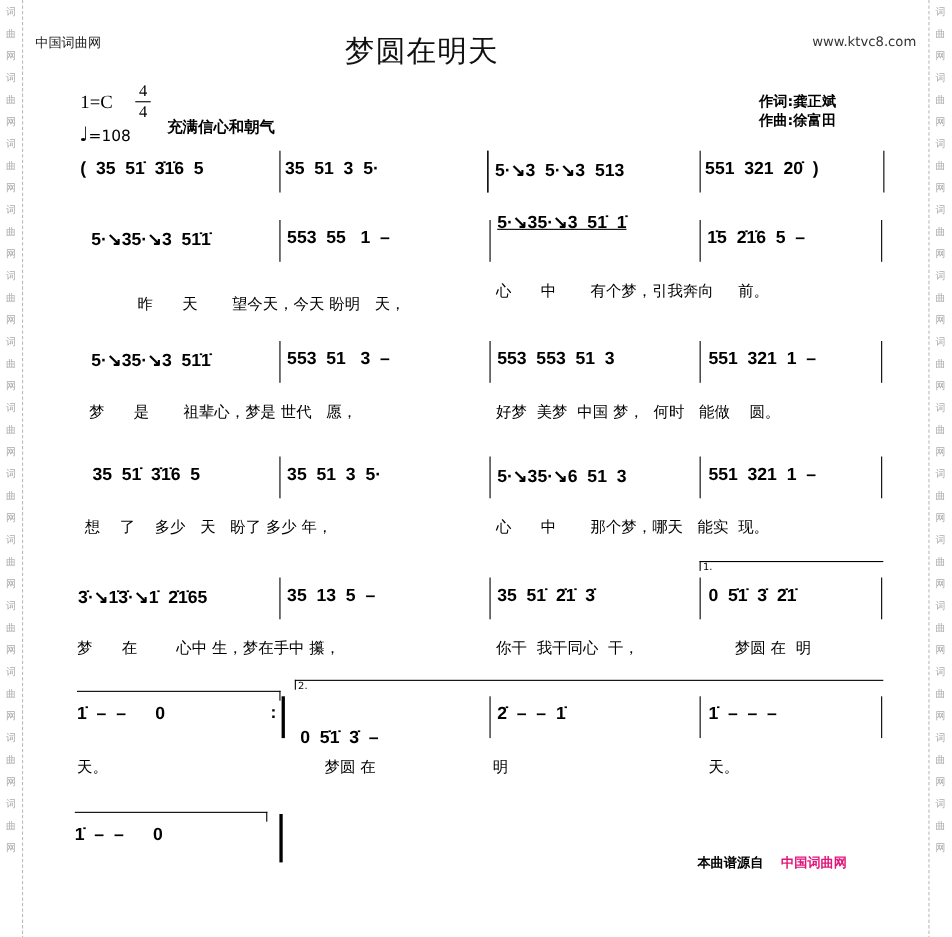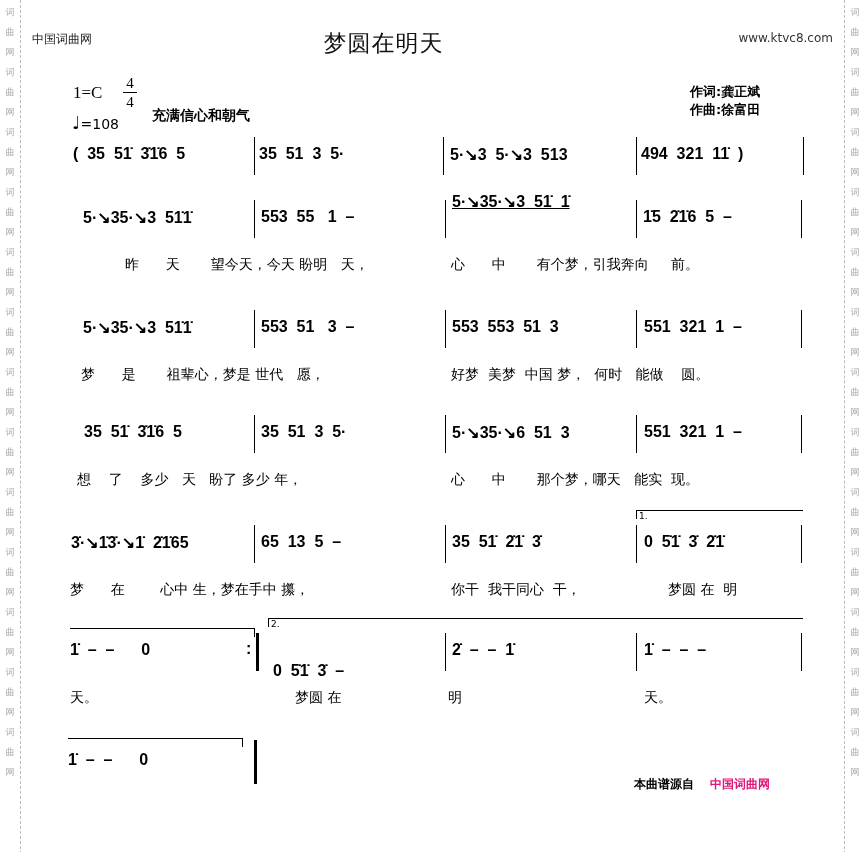--- a/index.html
+++ b/index.html
@@ -4,21 +4,21 @@
 <style>
   html,body{margin:0;padding:0;background:#fff;}
   body{width:865px;height:852px;position:relative;overflow:hidden;font-family:"DejaVu Sans","Liberation Sans",sans-serif;color:#000;}
   .strip{position:absolute;top:0;width:20px;height:852px;display:flex;flex-direction:column;align-items:center;padding-top:2px;}
   .strip.left{left:0;border-right:1px dashed #bbb;}
   .strip.right{right:0;border-left:1px dashed #bbb;}
   .strip .wm{font-size:9px;line-height:20px;color:#aaa;width:14px;text-align:center;}
   .strip .grp{display:flex;flex-direction:column;margin-bottom:0px;height:60px;}
   .site-left{position:absolute;left:32px;top:31px;font-size:12px;color:#222;}
   .site-right{position:absolute;right:32px;top:31px;font-size:12px;color:#333;}
-  .title{position:absolute;left:0;width:767px;top:28px;text-align:center;font-family:"DejaVu Serif","Liberation Serif",serif;font-size:23px;letter-spacing:1px;color:#111;}
+  .title{position:absolute;left:0;width:767px;top:28px;text-align:center;font-family:"DejaVu Serif","Liberation Serif",serif;font-size:27px;letter-spacing:1px;color:#111;}
   .key{position:absolute;left:73px;top:83px;font-family:"Liberation Serif",serif;font-size:17px;}
   .timesig{position:absolute;left:123px;top:75px;font-family:"Liberation Serif",serif;font-size:15px;text-align:center;width:14px;line-height:16px;}
   .timesig .bar{border-top:1px solid #000;margin:1px 0;}
   .tempo{position:absolute;left:72px;top:112px;font-size:14px;}
   .tempo .note{display:inline-block;font-size:18px;}
   .mood{position:absolute;left:152px;top:107px;font-size:14px;font-weight:bold;}
   .credit{position:absolute;left:690px;font-size:13px;font-weight:bold;}
   .notes{position:absolute;font-family:"Liberation Sans",sans-serif;font-weight:bold;font-size:16px;white-space:pre;}
   .barline{position:absolute;width:1px;background:#000;height:38px;}
   .lyric{position:absolute;font-size:14px;white-space:pre;}
@@ -179,35 +179,35 @@
   <span class="note">♩</span><span>=108</span>
 </div>
 <div class="mood">充满信心和朝气</div>
 <div class="credit" style="top:83px">作词:龚正斌</div>
 <div class="credit" style="top:101px">作曲:徐富田</div>
 
 <div id="score">
     <div class="notes" style="left: 73px; top: 145px;">(  35  51̇  3̇1̇6  5</div>
     <div class="notes" style="left: 259px; top: 145px;">35  51  3  5·</div>
     <div class="notes" style="left: 450px; top: 145px;">5·↘3  5·↘3  513</div>
-    <div class="notes" style="left: 641px; top: 145px;">494  321  11̇  )</div>
+    <div class="notes" style="left: 641px; top: 145px;">551  321  20̇  )</div>
     <div class="barline" style="left: 254px; top: 137px;"></div>
     <div class="barline" style="left: 443px; top: 137px;"></div>
     <div class="barline" style="left: 636px; top: 137px;"></div>
     <div class="barline" style="left: 803px; top: 137px;"></div>
     <div class="barline" style="left: 443px; top: 137px;"></div>
     <div class="notes" style="left: 83px; top: 208px;">5·↘35·↘3  51̇1̇</div>
     <div class="notes" style="left: 261px; top: 208px;">553  55   1  –</div>
     <div class="notes" style="left: 452px; top: 192px; text-decoration: underline;">5·↘35·↘3  51̇  1̇</div>
     <div class="notes" style="left: 643px; top: 208px;">1̇5  2̇1̇6  5  –</div>
     <div class="barline" style="left: 254px; top: 200px;"></div>
     <div class="barline" style="left: 445px; top: 200px;"></div>
     <div class="barline" style="left: 636px; top: 200px;"></div>
     <div class="barline" style="left: 801px; top: 200px;"></div>
-    <div class="lyric" style="left: 77px; top: 256px; padding-left: 48px;">昨      天       望今天，今天 盼明   天，</div>
+    <div class="lyric" style="left: 77px; top: 268px; padding-left: 48px;">昨      天       望今天，今天 盼明   天，</div>
     <div class="lyric" style="left: 451px; top: 256px;">心      中       有个梦，引我奔向     前。</div>
     <div class="notes" style="left: 83px; top: 318px;">5·↘35·↘3  51̇1̇</div>
     <div class="notes" style="left: 261px; top: 318px;">553  51   3  –</div>
     <div class="notes" style="left: 452px; top: 318px;">553  553  51  3</div>
     <div class="notes" style="left: 644px; top: 318px;">551  321  1  –</div>
     <div class="barline" style="left: 254px; top: 310px;"></div>
     <div class="barline" style="left: 445px; top: 310px;"></div>
     <div class="barline" style="left: 636px; top: 310px;"></div>
     <div class="barline" style="left: 801px; top: 310px;"></div>
     <div class="lyric" style="left: 81px; top: 366px;">梦      是       祖辈心，梦是 世代   愿，</div>
@@ -216,21 +216,21 @@
     <div class="notes" style="left: 261px; top: 423px;">35  51  3  5·</div>
     <div class="notes" style="left: 452px; top: 423px;">5·↘35·↘6  51  3</div>
     <div class="notes" style="left: 644px; top: 423px;">551  321  1  –</div>
     <div class="barline" style="left: 254px; top: 415px;"></div>
     <div class="barline" style="left: 445px; top: 415px;"></div>
     <div class="barline" style="left: 636px; top: 415px;"></div>
     <div class="barline" style="left: 801px; top: 415px;"></div>
     <div class="lyric" style="left: 77px; top: 471px;">想    了    多少   天   盼了 多少 年，</div>
     <div class="lyric" style="left: 451px; top: 471px;">心      中       那个梦，哪天   能实  现。</div>
     <div class="notes" style="left: 71px; top: 533px;">3̇·↘1̇3̇·↘1̇  2̇1̇65</div>
-    <div class="notes" style="left: 261px; top: 533px;">65  13  5  –</div>
+    <div class="notes" style="left: 261px; top: 533px;">35  13  5  –</div>
     <div class="notes" style="left: 452px; top: 533px;">35  51̇  2̇1̇  3̇</div>
     <div class="notes" style="left: 644px; top: 533px;">0  5̇1̇  3̇  2̇1̇</div>
     <div class="barline" style="left: 254px; top: 525px;"></div>
     <div class="barline" style="left: 445px; top: 525px;"></div>
     <div class="barline" style="left: 636px; top: 525px;"></div>
     <div class="barline" style="left: 801px; top: 525px;"></div>
     <div class="volta" style="left: 636px; top: 510px; width: 166px; border-left: 1px solid rgb(0, 0, 0);"></div>
     <div class="volta-label" style="left: 639px; top: 511px;">1.</div>
     <div class="lyric" style="left: 70px; top: 581px;">梦      在        心中 生，梦在手中 攥，</div>
     <div class="lyric" style="left: 451px; top: 581px;">你干  我干同心  干，</div>

